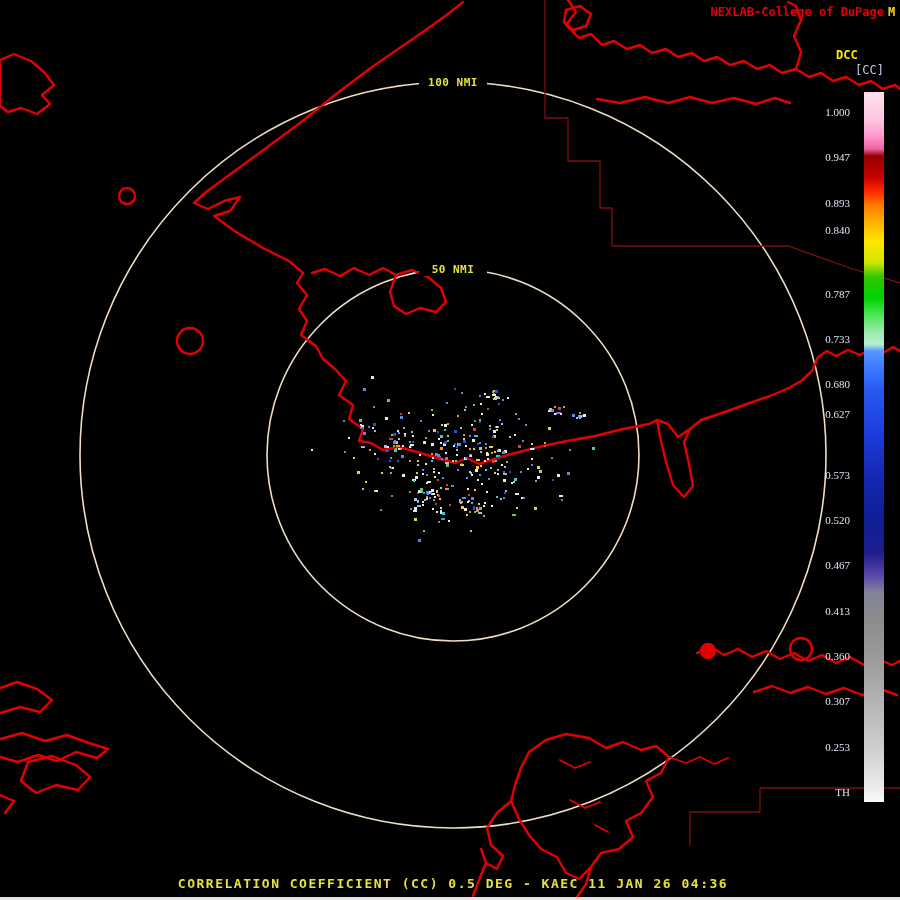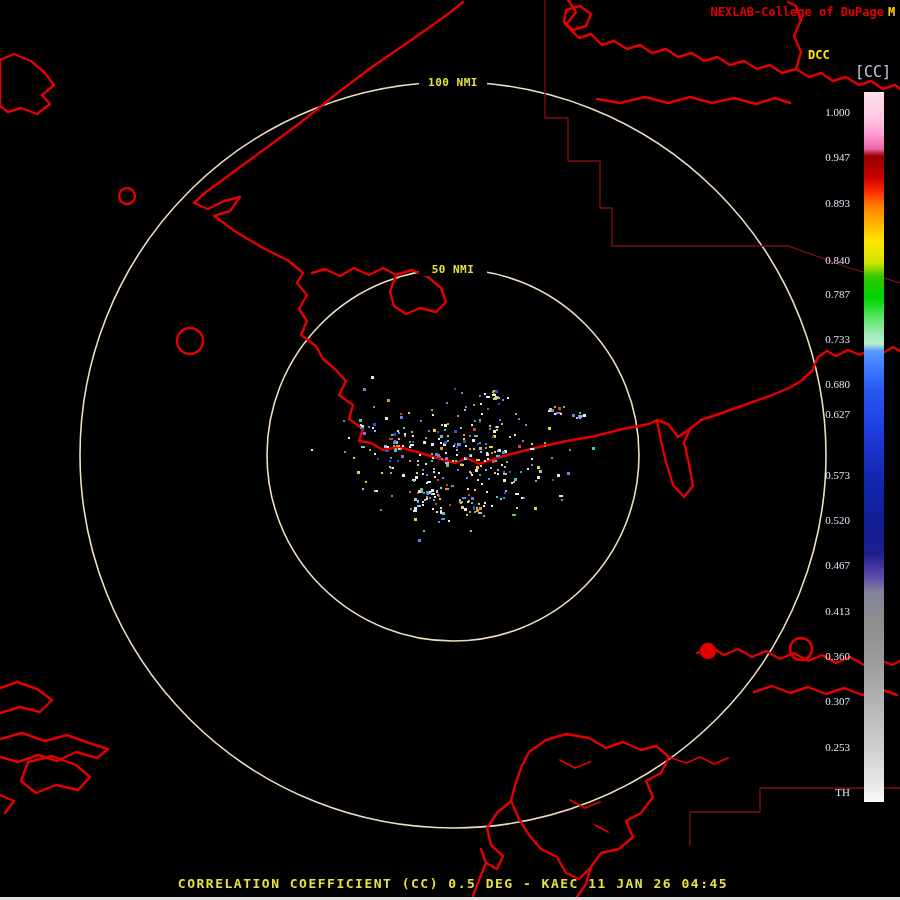--- a/index.html
+++ b/index.html
@@ -1,22 +1,22 @@
 <!DOCTYPE html>
 <html><head>
 <meta charset="utf-8">
 <style>
   html,body{margin:0;padding:0;background:#000;}
   body{width:900px;height:900px;overflow:hidden;font-family:"DejaVu Sans Mono",monospace;}
   .stage{position:relative;width:900px;height:900px;background:#000;}
   #map{position:absolute;top:0;left:0;}
   #brand{position:absolute;top:5px;right:16px;color:#e10000;font-size:12px;font-weight:bold;white-space:nowrap;}
   #brand-suffix{position:absolute;top:5px;right:2px;color:#ffd400;font-size:12px;font-weight:bold;width:10px;overflow:hidden;}
-  #cb-title{position:absolute;top:48px;left:808px;color:#ffe600;font-size:12px;font-weight:bold;}
-  #cb-units{position:absolute;top:63px;left:855px;color:#cacae6;font-size:15px;}
+  #cb-title{position:absolute;top:48px;left:836px;color:#ffe600;font-size:12px;font-weight:bold;}
+  #cb-units{position:absolute;top:63px;left:855px;color:#cacae6;font-size:12px;}
   #cb-bar{position:absolute;top:92px;left:864px;width:20px;height:710px;background:#444;}
   #cb-labels{position:absolute;top:92px;left:806px;width:52px;height:712px;font-family:Liberation Serif, serif;}
   .cb-label{position:absolute;right:8px;color:#e2e2f6;font-size:11px;line-height:12px;white-space:nowrap;}
   #caption{position:absolute;top:876px;left:453px;transform:translateX(-50%);color:#e6e13e;font-size:13px;font-weight:bold;letter-spacing:1.5px;white-space:nowrap;}
   #bottom-line{position:absolute;left:0;bottom:0;width:900px;height:3px;background:#e2e2e2;}
 </style>
 </head>
 <body>
 
 <div class="stage">
@@ -459,30 +459,30 @@
   <div id="brand">NEXLAB-College of DuPage</div>
   <div id="brand-suffix">M</div>
 
   <div id="cb-title">DCC</div>
   <div id="cb-units">[CC]</div>
   <div id="cb-bar" style="background: linear-gradient(rgb(255, 225, 239) 0%, rgb(255, 195, 225) 4%, rgb(255, 155, 208) 6%, rgb(240, 100, 168) 8%, rgb(150, 0, 0) 9%, rgb(200, 0, 0) 12%, rgb(255, 40, 0) 14%, rgb(255, 125, 0) 16%, rgb(255, 180, 0) 18.5%, rgb(255, 230, 0) 21%, rgb(210, 230, 0) 24%, rgb(50, 200, 0) 26%, rgb(0, 210, 0) 29%, rgb(80, 230, 90) 31.5%, rgb(160, 235, 180) 34%, rgb(180, 240, 210) 35.5%, rgb(90, 150, 255) 36.5%, rgb(60, 120, 255) 39%, rgb(40, 88, 240) 42%, rgb(30, 60, 220) 48%, rgb(20, 40, 180) 54%, rgb(15, 30, 150) 60%, rgb(30, 30, 140) 65%, rgb(90, 70, 170) 68%, rgb(130, 130, 155) 70.5%, rgb(140, 140, 140) 74%, rgb(155, 155, 155) 80%, rgb(180, 180, 180) 86%, rgb(205, 205, 205) 92%, rgb(230, 230, 230) 97%, rgb(250, 250, 250) 100%);"></div>
   <div id="cb-labels">
       <div class="cb-label" style="top: 14px;">1.000</div>
       <div class="cb-label" style="top: 59.33px; text-align: right;">0.947</div>
       <div class="cb-label" style="top: 104.66px;">0.893</div>
-      <div class="cb-label" style="top: 162px;">0.840</div>
+      <div class="cb-label" style="top: 132px;">0.840</div>
       <div class="cb-label" style="top: 196px;">0.787</div>
       <div class="cb-label" style="top: 240.65px;">0.733</div>
       <div class="cb-label" style="top: 285.98px;">0.680</div>
       <div class="cb-label" style="top: 316px;">0.627</div>
       <div class="cb-label" style="top: 376.64px;">0.573</div>
       <div class="cb-label" style="top: 421.97px;">0.520</div>
       <div class="cb-label" style="top: 467.3px;">0.467</div>
       <div class="cb-label" style="top: 512.63px; margin-left: 42px;">0.413</div>
       <div class="cb-label" style="top: 557.96px;">0.360</div>
       <div class="cb-label" style="top: 603.29px;">0.307</div>
       <div class="cb-label" style="top: 648.62px;">0.253</div>
       <div class="cb-label" style="top: 693.95px;">TH</div>
     </div>
 
-  <div id="caption">CORRELATION COEFFICIENT (CC) 0.5 DEG - KAEC 11 JAN 26 04:45</div>
+  <div id="caption">CORRELATION COEFFICIENT (CC) 0.5 DEG - KAEC 11 JAN 26 04:36</div>
   <div id="bottom-line"></div>
 </div>
 
 </body></html>

